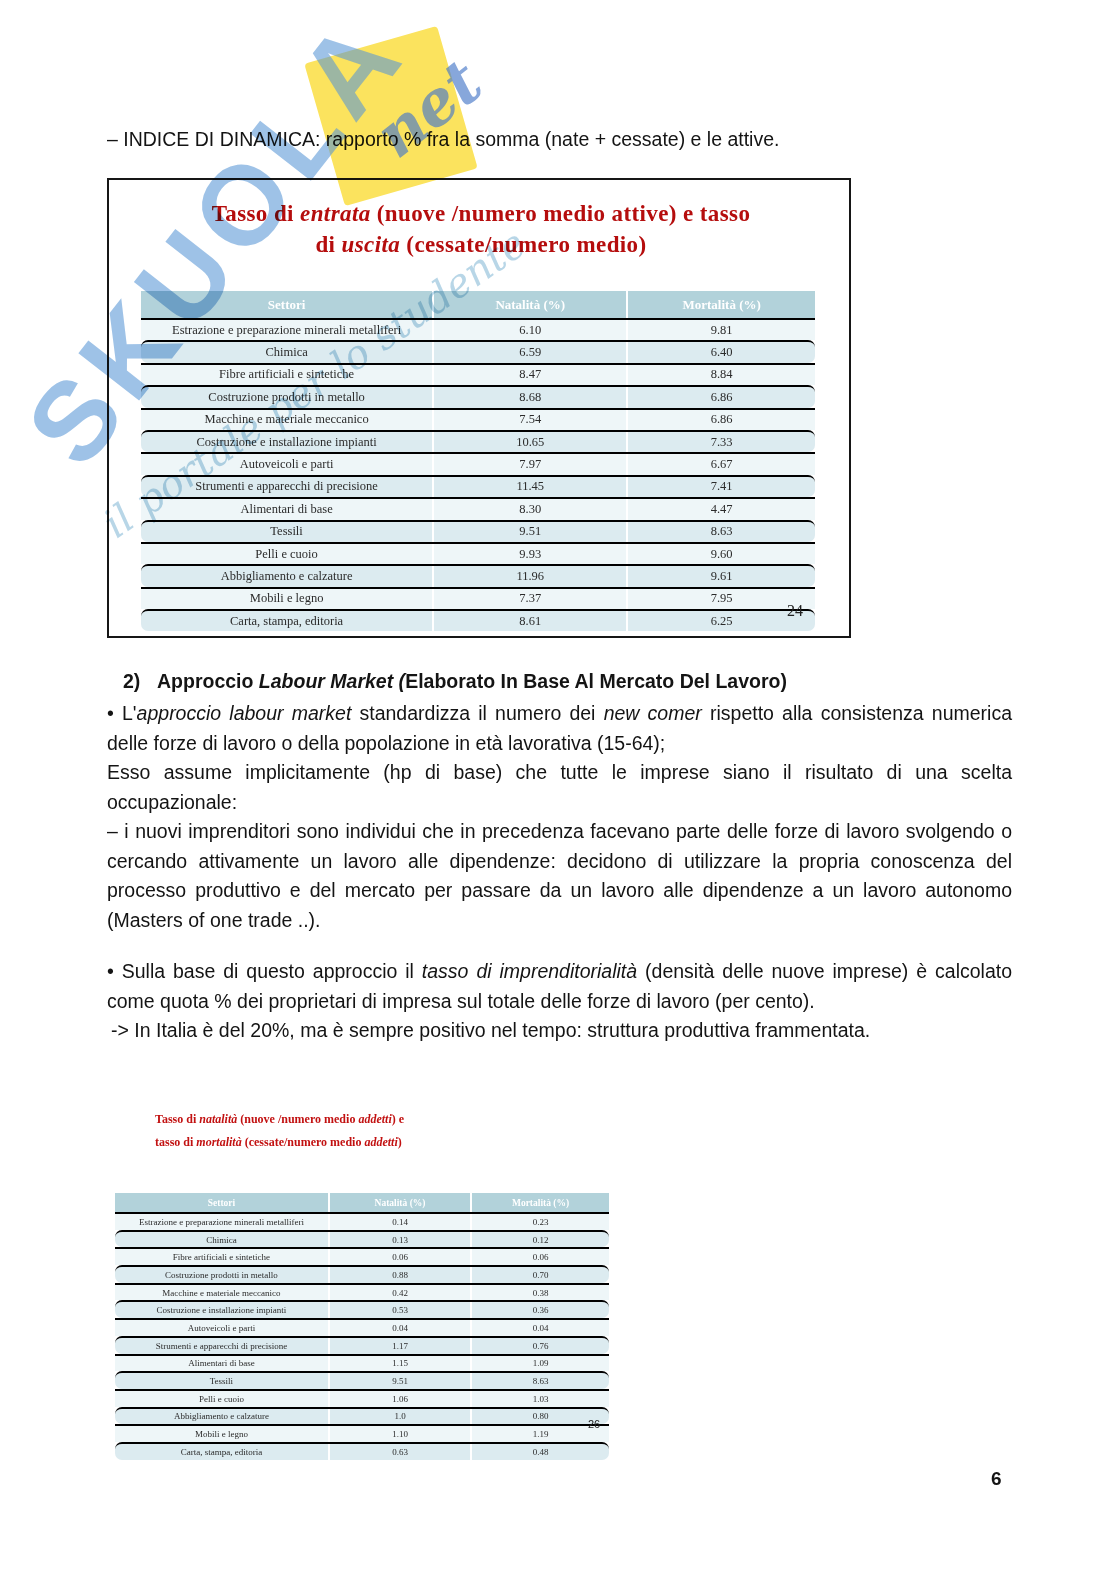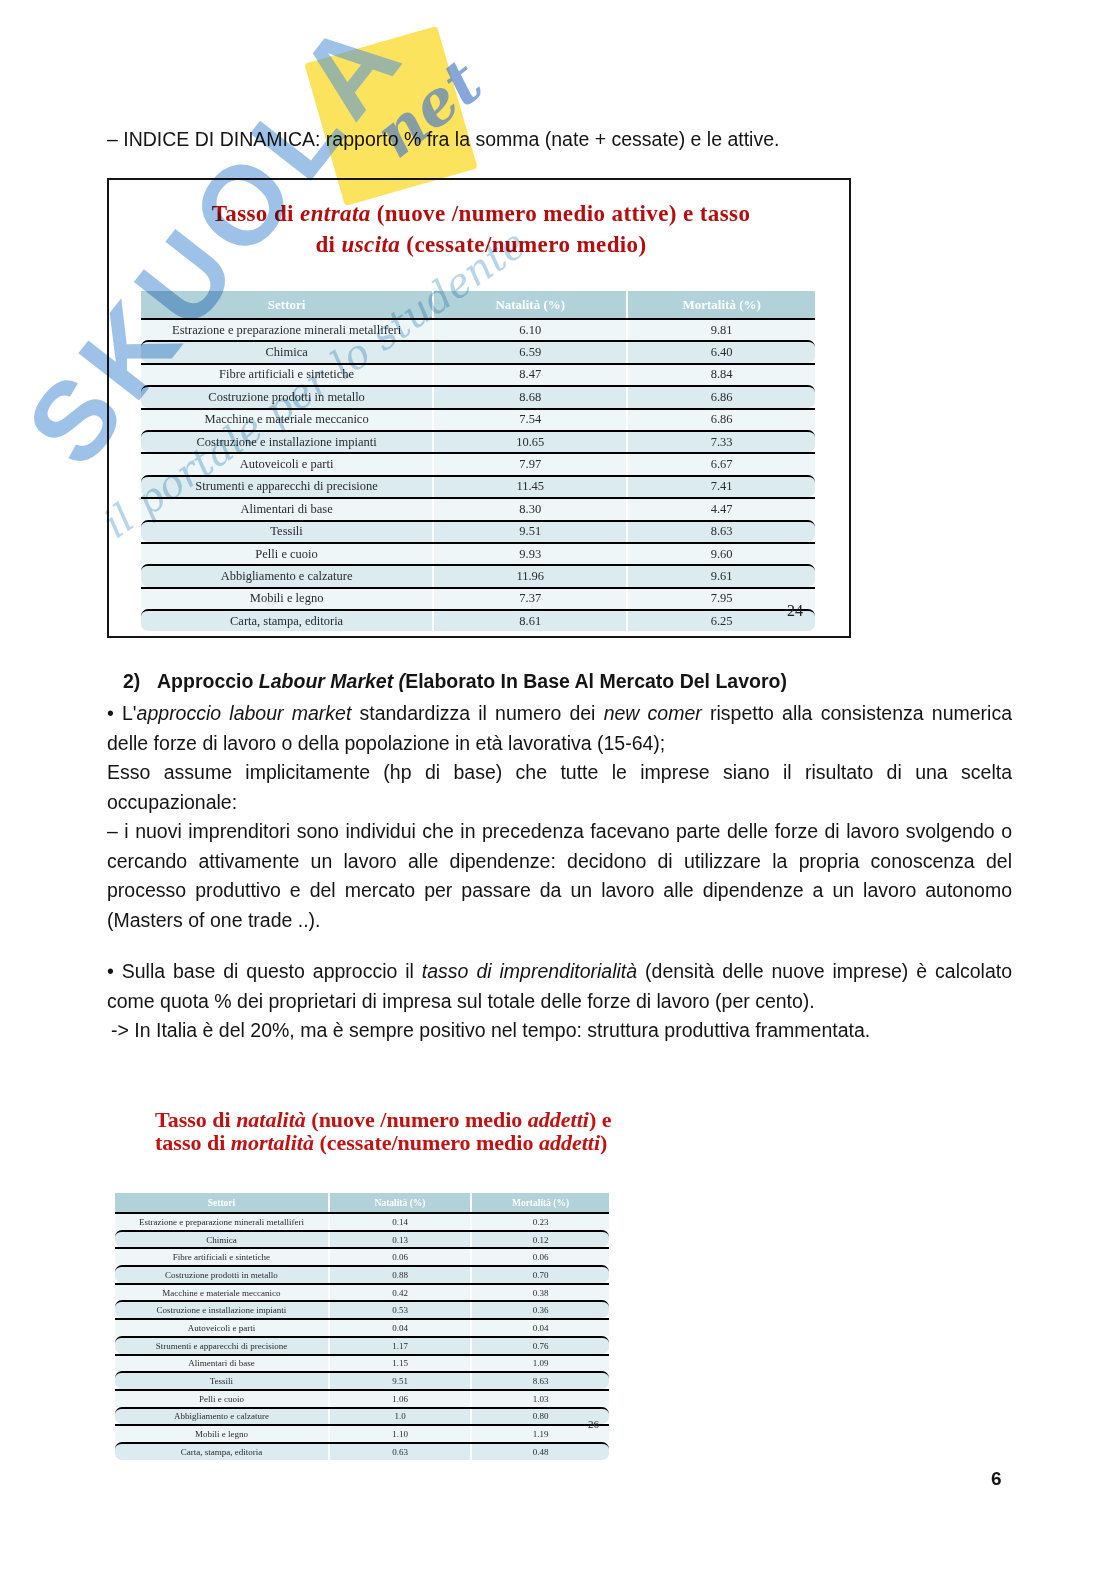--- a/index.html
+++ b/index.html
@@ -39,23 +39,23 @@
           border:2px solid #161616;background:#fff;}
   .slide1-title{position:absolute;left:0;top:16px;width:100%;text-align:center;margin:2px;
                 font-family:"Liberation Serif",serif;font-weight:bold;font-size:23px;
                 line-height:31px;color:#b50d0d;letter-spacing:0.4px;}
   .slide1-title em,.slide2-title em{font-style:italic;}
   .slide-num{position:absolute;right:46px;bottom:16px;font-family:"Liberation Serif",serif;
              font-size:16px;color:#222;}
 
   
   .slide2-title{position:absolute;left:155px;top:1108px;margin:0;
-                font-family:"Liberation Serif",serif;font-weight:bold;font-size:22px;
+                font-family:"Liberation Serif",serif;font-weight:bold;font-size:12px;
                 line-height:23px;color:#c21111;}
-  .t2-num{position:absolute;left:588px;top:1418px;font-family:Liberation Serif, serif;
+  .t2-num{position:absolute;left:588px;top:1418px;font-family:Liberation Sans, sans-serif;
           font-size:11px;color:#222;text-align:right;}
 
   
   .table{position:absolute;font-family:"Liberation Serif",serif;}
   .thead{display:flex;margin-top:7px;}
   .th{background:#b2d2da;color:#fff;font-weight:bold;}
   .tcell,.th{display:flex;align-items:center;justify-content:center;
              border-right:2px solid #fff;box-sizing:border-box;text-align:center;}
   .tcell:last-child,.th:last-child{border-right:none;}
   .c0{width:43.5%;} .c1{width:28.8%;} .c2{width:27.7%;}

